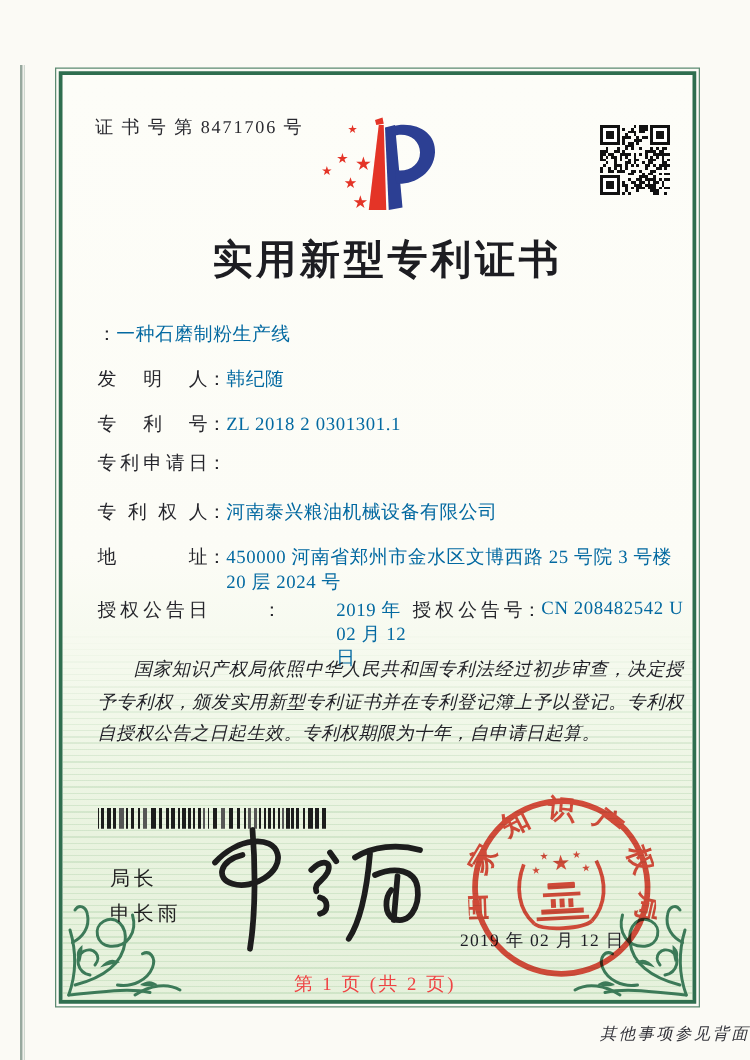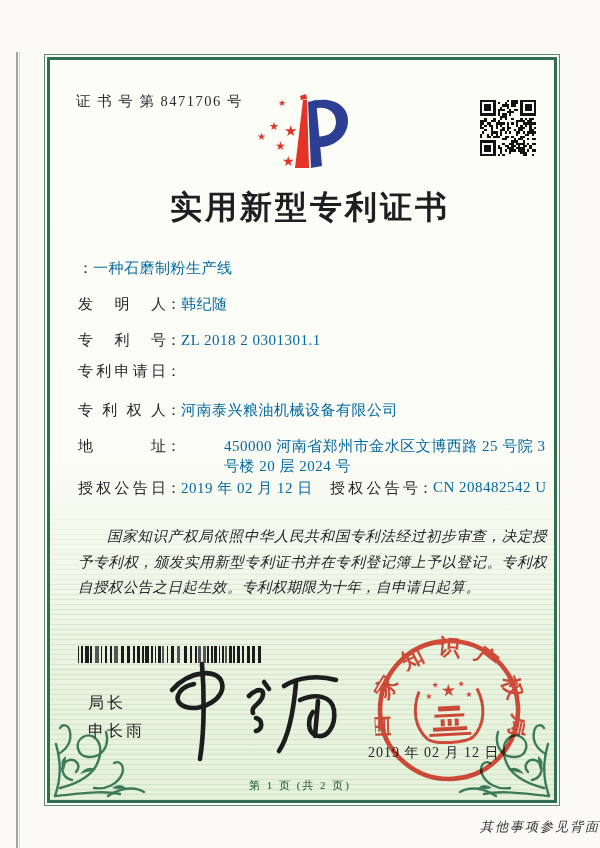--- a/index.html
+++ b/index.html
@@ -35,40 +35,40 @@
   .qr{left:480px;top:100px;}
   .logo{left:253px;top:92px;}
 
   .fields{left:78px;top:258px;width:470px;font-size:15px;}
   .frow{display:flex;line-height:20px;margin-bottom:16px;}
   .frow.gap-sm{margin-bottom:11px;}
   .frow.gap-lg{margin-bottom:19px;}
   .flabel{width:88px;text-align:justify;text-align-last:justify;flex:0 0 88px;color:#26262c;}
   .fcolon{flex:0 0 14px;}
   .fvalue{letter-spacing:.5px;color:#0369a1;}
-  .addr .fvalue{width:368px;line-height:20px;margin-left:43px;}
+  .addr .fvalue{width:368px;line-height:20px;}
   .grantrow{display:flex;margin-top:3px;}
-  .gcol1{display:flex;width:252px;flex:0 0 252px;}
+  .gcol1{display:flex;width:252px;flex:0 0 252px;gap:44px;}
   .gcol2{display:flex;}
 
   .body-text{left:78px;top:505px;width:469px;font-size:14.5px;line-height:25.5px;
     font-style:italic;letter-spacing:.4px;text-align:justify;color:#222228;margin-top:19px;}
   .body-text p{margin:0;text-indent:2em;}
 
   .barcode{left:78px;top:646px;}
   .officer{left:88px;top:690px;font-size:16px;line-height:28px;letter-spacing:3px;
     color:#222;font-weight:500;font-family:Liberation Mono, monospace;}
   .signature{left:146px;top:656px;}
 
   .seal-date{left:368px;top:744px;font-size:14px;letter-spacing:1px;color:#1e1e24;}
   .seal{left:374px;top:634px;width:150px;height:150px;opacity:.9;
         mix-blend-mode:multiply;transform:rotate(-3deg);}
 
-  .page-num{left:0;top:778px;width:600px;text-align:center;font-size:11px;
-    letter-spacing:2px;color:#14532d;}
+  .page-num{left:0;top:778px;width:600px;text-align:center;font-size:15px;
+    letter-spacing:2px;color:#ef4444;}
   .back-note{left:0;top:818px;width:600px;text-align:right;font-size:13px;
     font-style:italic;letter-spacing:2px;color:#33333a;}
 
   .flourish{width:112px;height:118px;}
   .fl-left{left:50px;top:684px;}
   .fl-right{left:442px;top:684px;transform:scaleX(-1);}
 </style>
 </head>
 <body>
 

